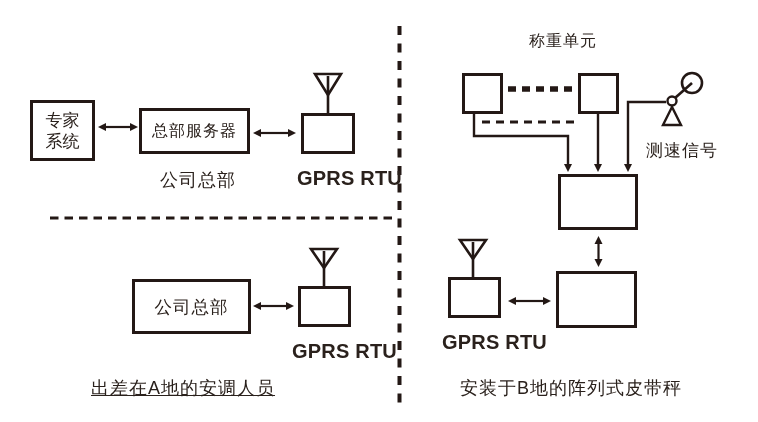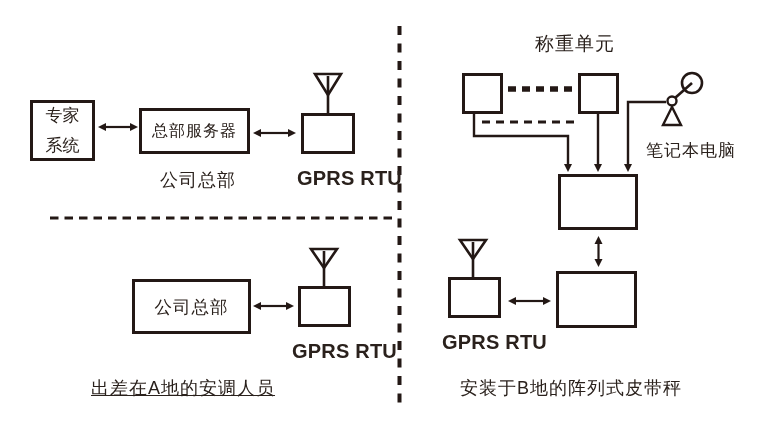--- a/index.html
+++ b/index.html
@@ -27,21 +27,21 @@
     display:flex;align-items:center;justify-content:center;
     text-align:center;color:var(--text-color);
   }
   .lbl{
     position:absolute;color:var(--text-color);
     white-space:nowrap;
   }
   .lbl.center{text-align:center;}
   .cjk{font-size:18px;letter-spacing:1px;}
   .gprs{font-size:20px;font-weight:600;letter-spacing:0.2px;text-align:center;}
-  .pre{white-space:pre-line;line-height:30px;}
+  .pre{white-space:pre-line;line-height:21px;}
 </style>
 </head>
 <body>
 
 <div class="stage">
 
   <svg width="758" height="422" viewBox="0 0 758 422">
 
     <g>
       <line x1="50" y1="218" x2="397" y2="218" stroke="currentColor" stroke-width="3" stroke-dasharray="8.5 6"></line>
@@ -137,27 +137,27 @@
   <div class="lbl gprs" style="left:297px;top:167px;width:66px;">GPRS RTU</div>
 
   <div class="box" style="left:132px;top:279px;width:119px;height:55px;font-size:17.5px;letter-spacing:1px;">公司总部</div>
 
   <div class="box" style="left:298px;top:286px;width:53px;height:41px;"></div>
 
   <div class="lbl gprs" style="left:292px;top:340px;width:66px;">GPRS RTU</div>
 
   <div class="lbl cjk" style="left:91px;top:376px;text-decoration:underline;">出差在A地的安调人员</div>
 
-  <div class="lbl cjk center" style="left:533px;top:31px;width:84px;font-size:19px;">称重单元</div>
+  <div class="lbl cjk center" style="left:521px;top:31px;width:84px;font-size:16px;">称重单元</div>
 
   <div class="box" style="left:462px;top:73px;width:41px;height:41px;"></div>
 
   <div class="box" style="left:578px;top:73px;width:41px;height:41px;"></div>
 
-  <div class="lbl cjk" style="left:646px;top:139px;font-size:17px;">笔记本电脑</div>
+  <div class="lbl cjk" style="left:646px;top:139px;font-size:17px;">测速信号</div>
 
   <div class="box" style="left:558px;top:174px;width:80px;height:56px;"></div>
 
   <div class="box" style="left:556px;top:271px;width:81px;height:57px;"></div>
 
   <div class="box" style="left:448px;top:277px;width:53px;height:41px;"></div>
 
   <div class="lbl gprs" style="left:442px;top:331px;width:66px;">GPRS RTU</div>
 
   <div class="lbl cjk" style="left:451px;top:376px;margin-left:9px;">安装于B地的阵列式皮带秤</div>

